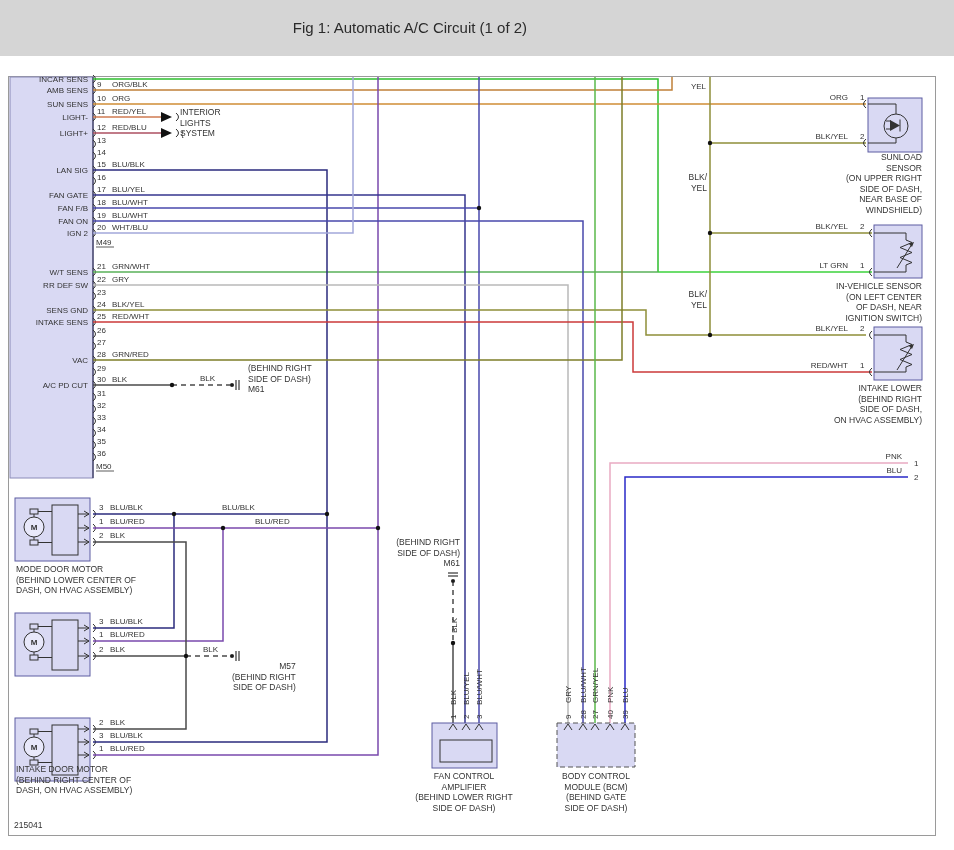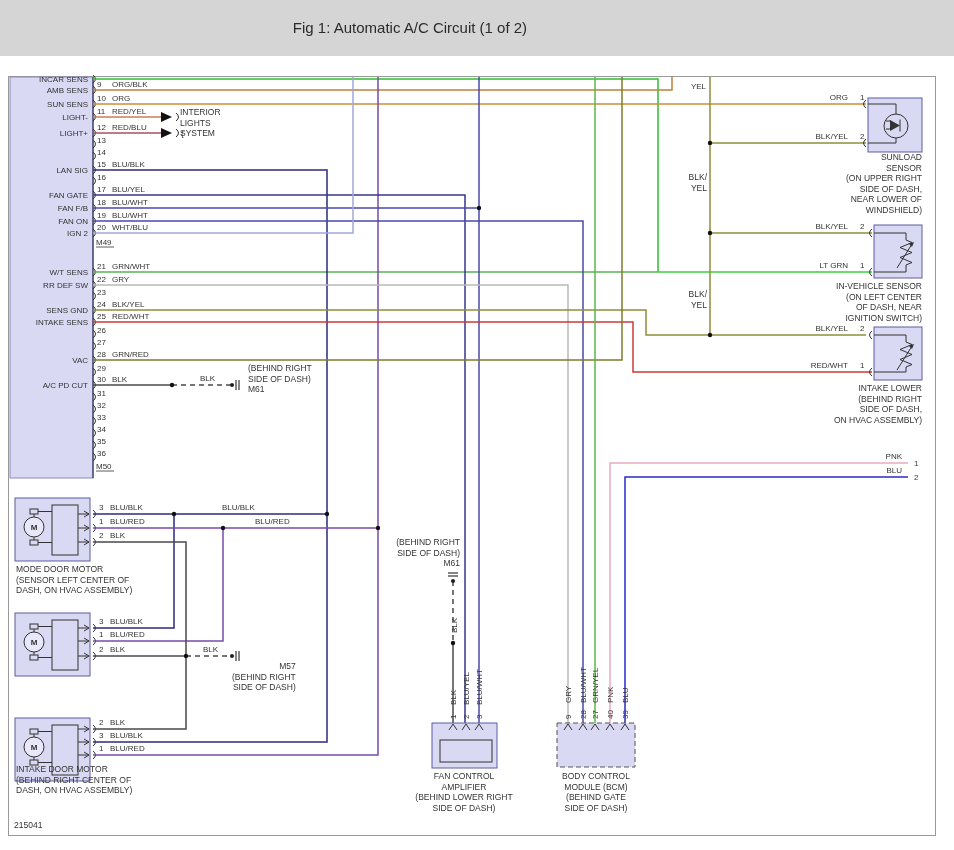--- a/index.html
+++ b/index.html
@@ -327,41 +327,41 @@
 LIGHTS
 SYSTEM</div>
   <div class="cap r" style="left:660px;top:172px;width:47px;">BLK/
 YEL</div>
   <div class="cap r" style="left:660px;top:289px;width:47px;">BLK/
 YEL</div>
   <div class="cap r" style="left:820px;top:152px;width:102px;">SUNLOAD
 SENSOR
 (ON UPPER RIGHT
 SIDE OF DASH,
-NEAR LOWER OF
+NEAR BASE OF
 WINDSHIELD)</div>
   <div class="cap r" style="left:810px;top:281px;width:112px;">IN-VEHICLE SENSOR
 (ON LEFT CENTER
 OF DASH, NEAR
 IGNITION SWITCH)</div>
   <div class="cap r" style="left:810px;top:383px;width:112px;">INTAKE LOWER
 (BEHIND RIGHT
 SIDE OF DASH,
 ON HVAC ASSEMBLY)</div>
   <div class="cap" style="left:248px;top:363px;">(BEHIND RIGHT
 SIDE OF DASH)
 M61</div>
   <div class="cap r" style="left:364px;top:537px;width:96px;">(BEHIND RIGHT
 SIDE OF DASH)
 M61</div>
   <div class="cap" style="left:232px;top:661px;text-align:right;">M57
 (BEHIND RIGHT
 SIDE OF DASH)</div>
   <div class="cap" style="left:16px;top:564px;">MODE DOOR MOTOR
-(SENSOR LEFT CENTER OF
+(BEHIND LOWER CENTER OF
 DASH, ON HVAC ASSEMBLY)</div>
   <div class="cap" style="left:16px;top:764px;">INTAKE DOOR MOTOR
 (BEHIND RIGHT CENTER OF
 DASH, ON HVAC ASSEMBLY)</div>
   <div class="cap c" style="left:399px;top:771px;width:130px;">FAN CONTROL
 AMPLIFIER
 (BEHIND LOWER RIGHT
 SIDE OF DASH)</div>
   <div class="cap c" style="left:531px;top:771px;width:130px;">BODY CONTROL
 MODULE (BCM)

